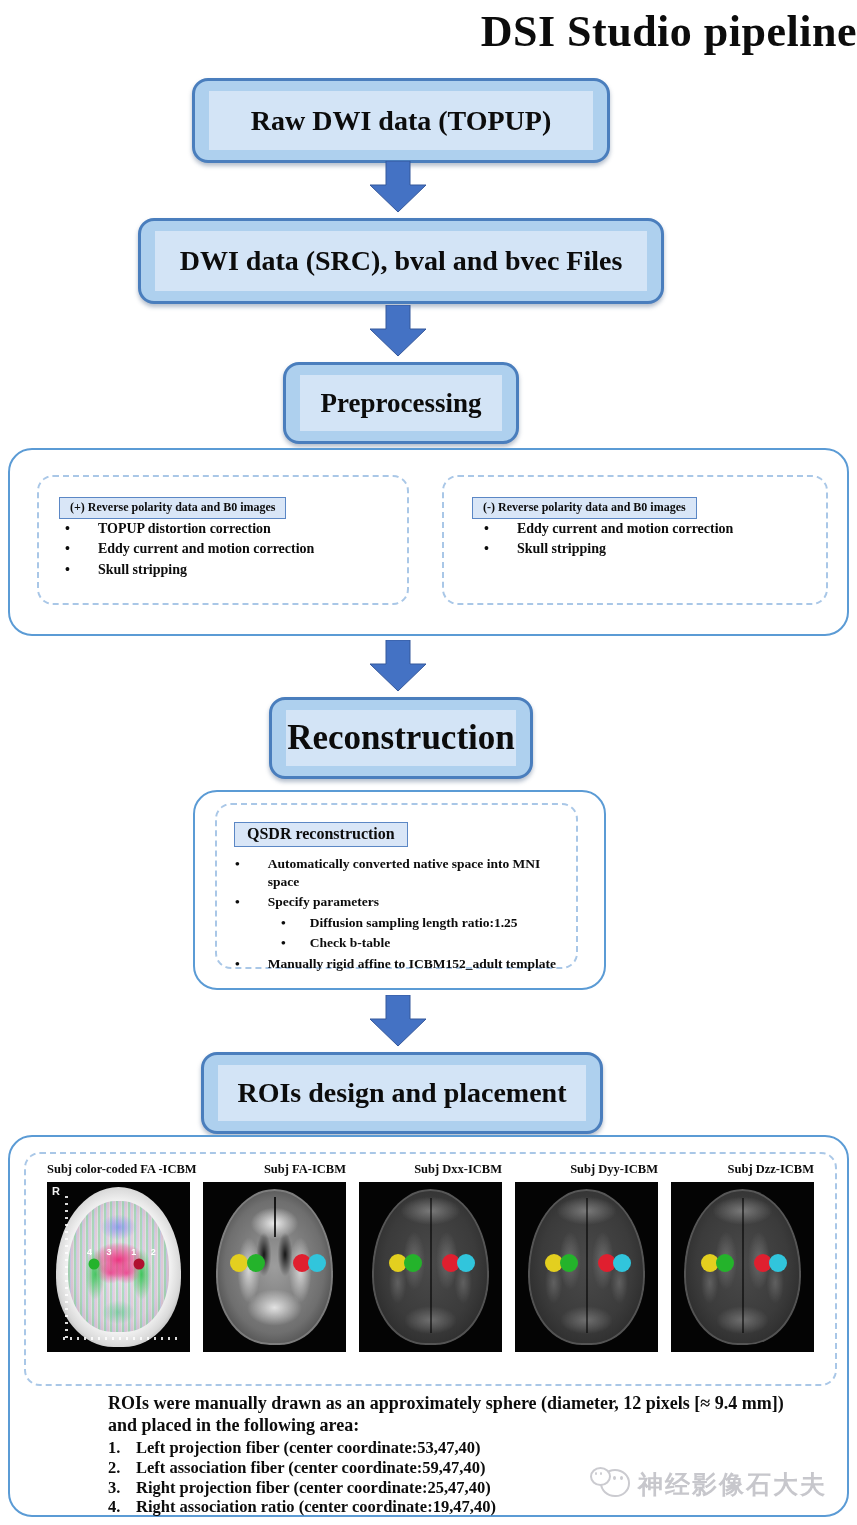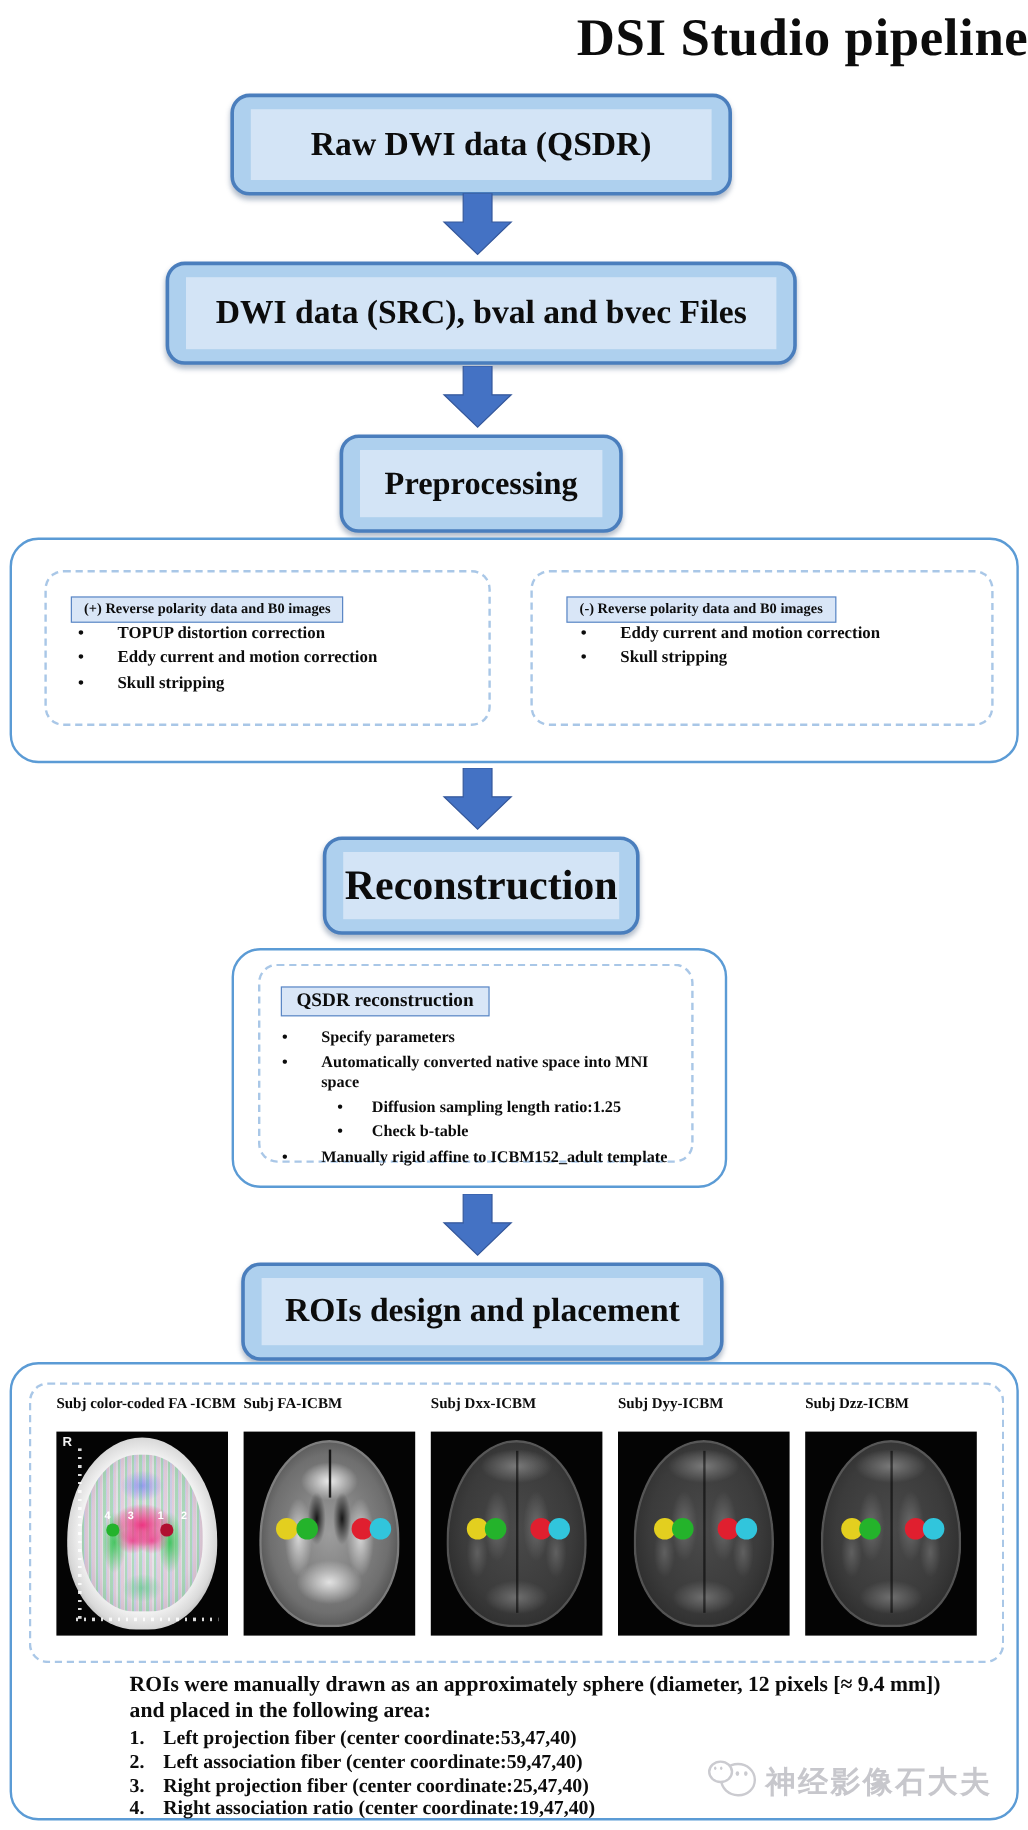--- a/index.html
+++ b/index.html
@@ -58,22 +58,22 @@
   .qsdr ul.bullets li { font-size:13.5px; line-height:1.3; margin-bottom:3px; }
   .qsdr ul.bullets li .wrap { max-width:300px; }
 
   
   .scan-row {
     position:absolute; display:flex; gap:13px; justify-content:center;
     left:0; right:0; top:8px;
   }
   .scan { width:143px; }
   .scan-label {
-    text-align:left; font-weight:bold; font-size:12.5px;
-    margin:0 0 16px 0; white-space:nowrap;
+    text-align:right; font-weight:bold; font-size:12.5px;
+    margin:0 0 5px 0; white-space:nowrap;
   }
   .scan-img { position:relative; width:143px; height:170px; background:#040404; overflow:hidden; }
 
   .brain {
     position:absolute; left:9%; right:9%; top:4%; bottom:4%;
     border-radius:50% 50% 46% 46% / 54% 54% 44% 44%;
   }
   
   .d-brain {
     background:
@@ -175,21 +175,21 @@
   .wm-text { font-size:25px; letter-spacing:2px; font-weight:bold; }
 </style>
 </head>
 <body>
 
 <div class="page">
 
   <h1 class="title">DSI Studio pipeline</h1>
 
   <div class="pbox" style="left:192px; top:78px; width:412px; height:79px;">
-    <div class="pbox-in">Raw DWI data (QSDR)</div>
+    <div class="pbox-in">Raw DWI data (TOPUP)</div>
   </div>
 
   <svg class="arrow" style="left:367px; top:161px;" viewBox="0 0 62 52">
     <polygon points="19,0 43,0 43,24 59,24 31,51 3,24 19,24" fill="#4472c4" stroke="#35589b" stroke-width="1"></polygon>
   </svg>
 
   <div class="pbox" style="left:138px; top:218px; width:520px; height:80px;">
     <div class="pbox-in">DWI data (SRC), bval and bvec Files</div>
   </div>
 
@@ -243,24 +243,24 @@
     <div class="pbox-in" style="font-size:35px;">Reconstruction</div>
   </div>
 
   <div class="container qsdr" style="left:193px; top:790px; width:409px; height:196px;">
     <div class="dash" style="left:20px; top:11px; width:359px; height:162px;">
       <div style="margin:17px 0 0 17px;">
         <span class="branch-header">QSDR reconstruction</span>
       </div>
       <ul class="bullets lvl1" style="padding-left:18px; margin-top:8px;">
         <li>
+          <span class="wrap">Automatically converted native space into MNI space</span>
+        </li>
+        <li>
           <span>Specify parameters</span>
-        </li>
-        <li>
-          <span class="wrap">Automatically converted native space into MNI space</span>
         </li>
       </ul>
       <ul class="bullets sub">
         <li>
             <span>Diffusion sampling length ratio:1.25</span>
           </li>
         <li>
             <span>Check b-table</span>
           </li>
       </ul>

